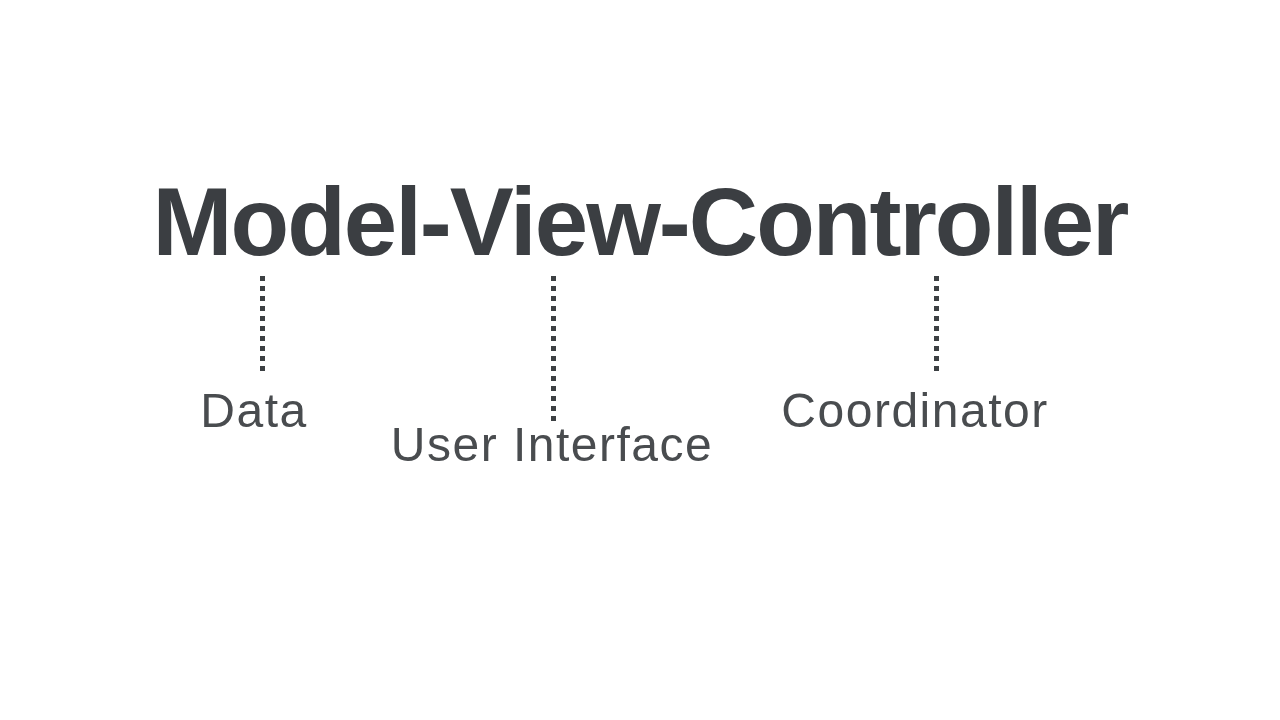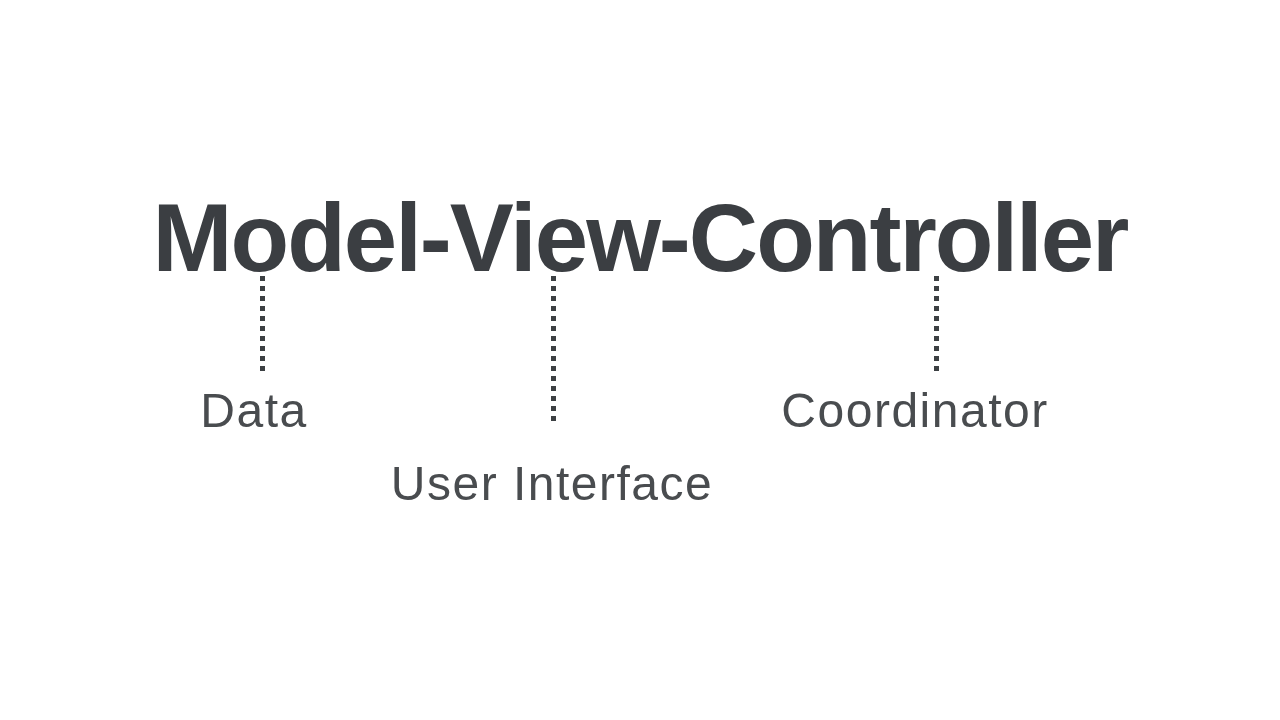--- a/index.html
+++ b/index.html
@@ -13,21 +13,21 @@
     height: 720px;
     background: #ffffff;
     overflow: hidden;
     font-family: "Liberation Sans", sans-serif;
   }
   .title {
     position: absolute;
     top: 172px;
     left: 0;
     right: 0;
-    margin: 16px;
+    margin: 0;
     text-align: center;
     font-size: 96px;
     line-height: 100px;
     font-weight: 700;
     letter-spacing: -2px;
     color: #3b3e42;
   }
   .connector {
     position: absolute;
     width: 5px;
@@ -44,21 +44,21 @@
     position: absolute;
     transform: translateX(-50%);
     font-size: 48px;
     line-height: 50px;
     font-weight: 400;
     letter-spacing: 1.5px;
     color: #494c4f;
     white-space: nowrap;
   }
   .l-model      { left: 254px; top: 386px; }
-  .l-view       { left: 552px; top: 459px; }
+  .l-view       { left: 552px; top: 420px; }
   .l-controller { left: 915px; top: 386px; }
 </style>
 </head>
 <body>
 
 <div class="stage">
 
   <h1 class="title">Model-View-Controller</h1>
 
   <div class="connector c-model"></div>

